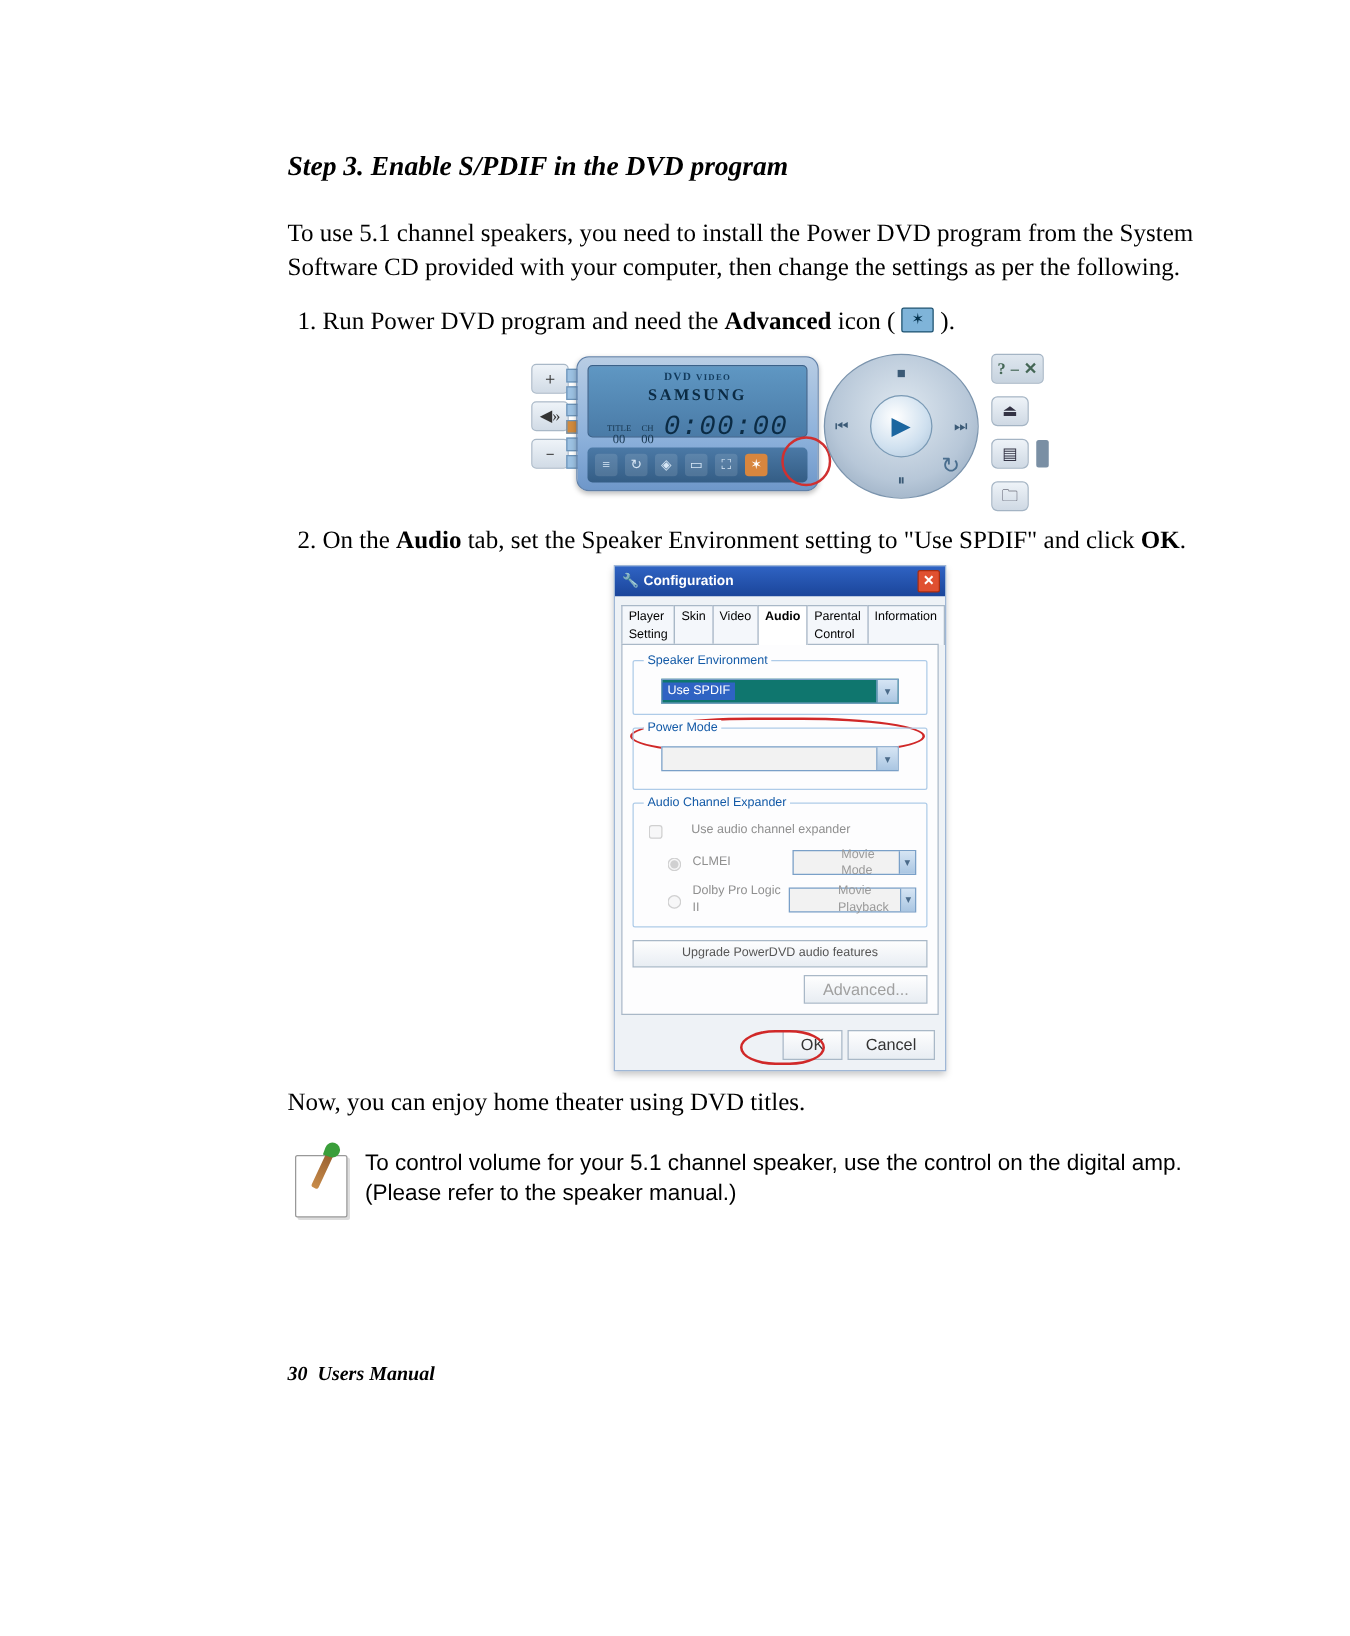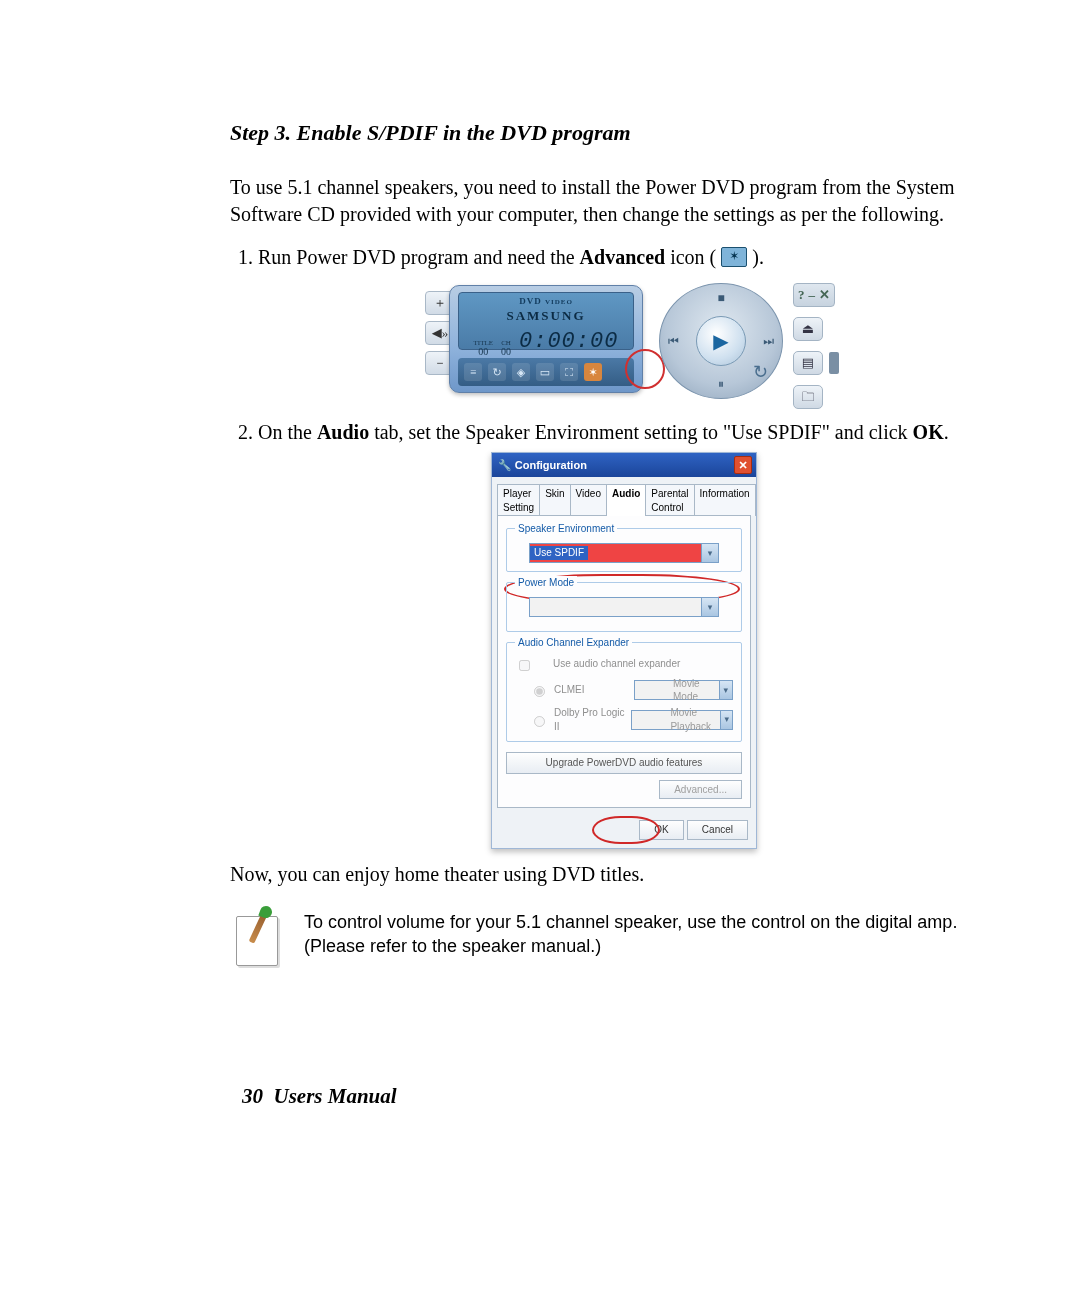--- a/index.html
+++ b/index.html
@@ -39,21 +39,21 @@
   }
   .player {
     width: 430px;
     height: 120px;
     margin: 10px auto 18px auto;
     position: relative;
   }
   
   .player-body {
     position: absolute;
-    left: 40px;
+    left: 52px;
     top: 4px;
     width: 192px;
     height: 106px;
     border-radius: 10px;
     background: linear-gradient(#b8cde4, #8db1db 60%, #6e97c9);
     border: 1px solid #6080a8;
     box-shadow: 0 2px 4px rgba(0,0,0,.25);
   }
   .player-lcd {
     position: absolute;
@@ -152,68 +152,68 @@
     border:1px solid #a9b8c7; border-bottom:none; padding:2px 5px; background:#f4f7fb; color:#000; font-size:10px;
     position:relative; top:1px;
   }
   .tab + .tab { margin-left:-1px; }
   .tab.active { background:#fff; font-weight:bold; z-index:2; }
   .tab-panel { border:1px solid #a9b8c7; margin:0 5px 6px 5px; background:#fdfdfe; padding:6px 6px 8px 6px;}
   .group { border:1px solid #aecbe8; border-radius:2px; margin:6px 2px 10px 2px; padding:14px 8px 8px 8px; position:relative;}
   .group-title { position:absolute; top:-7px; left:8px; background:#fdfdfe; padding:0 3px; color:#135aa7; font-size:10px;}
   .combo {
     display:flex; align-items:center; justify-content:space-between;
-    border:1px solid #7aa0c8; height:18px; background:#ef4444;
+    border:1px solid #7aa0c8; height:18px; background:#0f766e;
   }
   .combo.disabled{ background:#f2f2f2; color:#9a9a9a;}
   .combo .val{ padding:0 4px; font-size:10px;}
   .combo .arrow{ width:16px; height:100%; background:linear-gradient(#d6e5f4,#aac6e2); border-left:1px solid #7aa0c8; color:#4b6b8a; display:flex; align-items:center; justify-content:center; font-size:9px;}
   .sel-highlight { background:#2f63c3; color:#fff; }
   .oval { border:2px solid #d02828; border-radius:50%/60%; position:absolute; }
   .oval1 { left:6px; top:58px; width:232px; height:26px; }
   .chk { display:flex; align-items:flex-start; gap:20px; color:#8f8f8f; font-size:10px;}
   .chk input{ width:11px; height:11px; }
   .radio-row { display:flex; align-items:center; gap:6px; color:#8f8f8f; font-size:10px; margin-top:6px;}
   .radio-row .combo{ flex:1;padding-left:34px; }
   .wide-btn {
     display:block; text-align:center; border:1px solid #a9b8c7; background:linear-gradient(#fefefe,#e8edf3);
     padding:3px 0; margin:8px 2px 0 2px; color:#555; font-size:10px;
   }
   .btn {
     display:inline-block; border:1px solid #a9b8c7; background:linear-gradient(#fefefe,#e8edf3);
-    padding:2px 14px; font-size:10px; color:#333;
+    padding:2px 14px; font-size:13px; color:#333;
   }
   .btn.disabled{ color:#a0a0a0;}
   .dlg-actions { text-align:right; padding:6px 8px 8px 8px; position:relative;}
   .oval-ok { left:100px; bottom:4px; width:64px; height:24px; }
 
   .outro {
     font-size: 20px;
     margin: 14px 0 24px 0;
   }
   .note {
-    display:flex; gap:20px; align-items:flex-start; font-family: Arial, sans-serif;
+    display:flex; gap:8px; align-items:flex-start; font-family: Arial, sans-serif;
     font-size: 18px; line-height:1.35;
   }
   .note-icon {
     width:48px; height:56px; position:relative; flex:0 0 auto; margin-left:6px;
   }
   .note-icon .sheet{
     position:absolute; left:0; top:6px; width:40px; height:48px; background:#fff; border:1px solid #999; border-radius:2px;
     box-shadow:2px 2px 0 #ddd;
   }
   .note-icon .pen{
     position:absolute; left:20px; top:-2px; width:6px; height:36px; background:linear-gradient(#8f572a,#c88c4b); transform:rotate(25deg); border-radius:2px;
   }
   .note-icon .leaf{
     position:absolute; left:24px; top:-4px; width:12px; height:12px; background:#3a9e3a; border-radius:50% 50% 50% 0;
     transform:rotate(20deg);
   }
   .footer {
-    position:absolute; left:242px; bottom:200px; font-style:italic; font-weight:bold; font-size:21px;
+    position:absolute; left:230px; bottom:200px; font-style:italic; font-weight:bold; font-size:16px;
   }
   .group2 { min-height:26px; }
 </style>
 </head>
 <body>
 
 <div class="page">
 
   <div class="step-title">Step 3. Enable S/PDIF in the DVD program</div>
 

